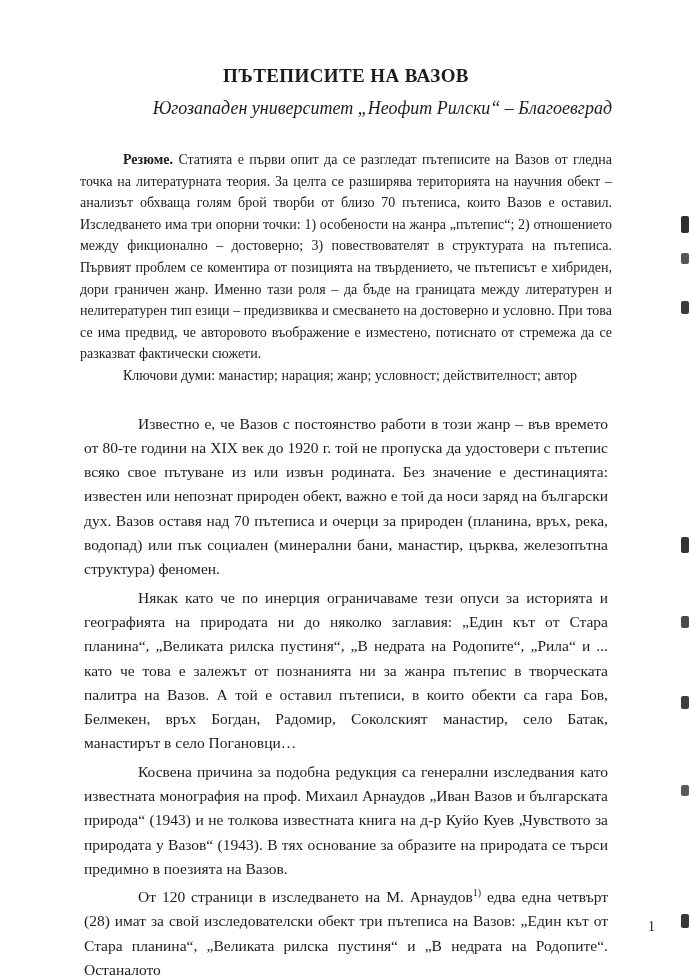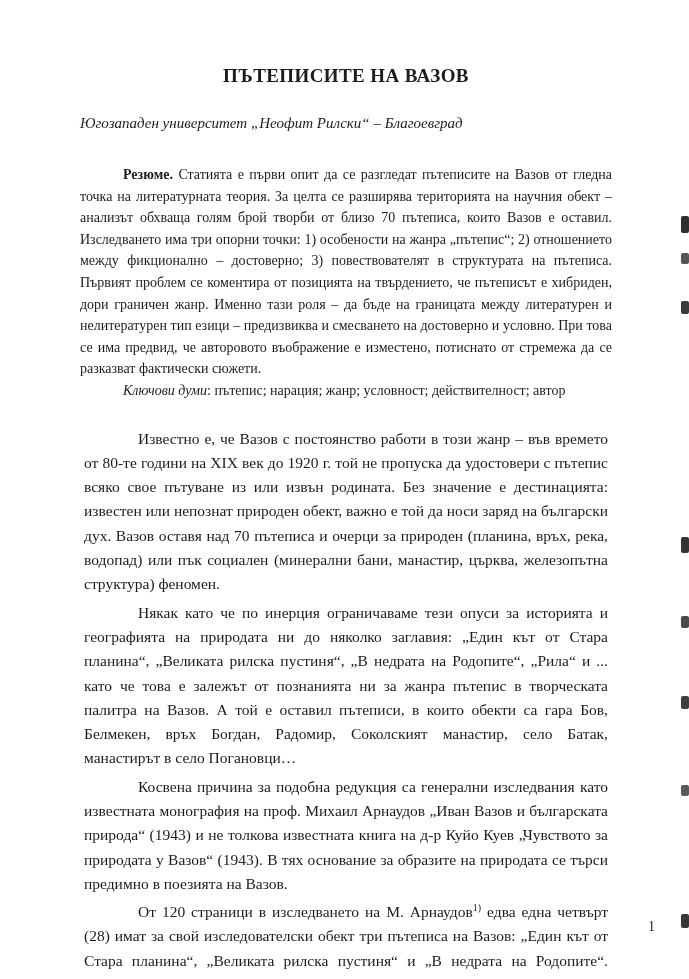--- a/index.html
+++ b/index.html
@@ -29,34 +29,35 @@
     letter-spacing: 0.4px;
   }
   .author {
     margin-top: 20px;
     text-align: right;
     font-weight: bold;
     font-size: 16px;
     line-height: 20px;
   }
   .affiliation {
-    margin-top: 25px;
+    margin-top: 10px;
+    text-align: right;
     font-style: italic;
-    font-size: 15px;
+    font-size: 18px;
     line-height: 20px;
   }
   .abstract {
     margin-top: 31px;
     font-size: 14px;
     line-height: 21.6px;
     text-align: justify;
   }
   .abstract p { margin: 0; text-indent: 43px; }
   .abstract .label { font-weight: bold; }
-  .keywords .label { font-style: italic; font-weight: normal; }
+  .keywords .label { font-weight: normal; }
   .bodytext {
     margin-top: 25px;
     font-size: 15.5px;
     line-height: 24.3px;
     text-align: justify;
   }
   .bodytext p { margin: 4px; text-indent: 54px; }
   sup.footnote-ref {
     font-size: 10px;
     line-height: 0;
@@ -90,21 +91,21 @@
 <div class="page">
   <div class="content">
 
     <h1 class="title">ПЪТЕПИСИТЕ НА ВАЗОВ</h1>
 
 
     <div class="affiliation">Югозападен университет „Неофит Рилски“ – Благоевград</div>
 
     <div class="abstract">
       <p><span class="label">Резюме.</span><span> Статията е първи опит да се разгледат пътеписите на Вазов от гледна точка на литературната теория. За целта се разширява територията на научния обект – анализът обхваща голям брой творби от близо 70 пътеписа, които Вазов е оставил. Изследването има три опорни точки: 1) особености на жанра „пътепис“; 2) отношението между фикционално – достоверно; 3) повествователят в структурата на пътеписа. Първият проблем се коментира от позицията на твърдението, че пътеписът е хибриден, дори граничен жанр. Именно тази роля – да бъде на границата между литературен и нелитературен тип езици – предизвиква и смесването на достоверно и условно. При това се има предвид, че авторовото въображение е изместено, потиснато от стремежа да се разказват фактически сюжети.</span></p>
-      <p class="keywords"><span class="label">Ключови думи</span><span>: пътепис; нарация; жанр; условност; действителност; автор</span></p>
+      <p class="keywords"><span class="label">Ключови думи</span><span>: манастир; нарация; жанр; условност; действителност; автор</span></p>
     </div>
 
     <div class="bodytext">
       <p>Известно е, че Вазов с постоянство работи в този жанр – във времето от 80-те години на XIX век до 1920 г. той не пропуска да удостовери с пътепис всяко свое пътуване из или извън родината. Без значение е дестинацията: известен или непознат природен обект, важно е той да носи заряд на български дух. Вазов оставя над 70 пътеписа и очерци за природен (планина, връх, река, водопад) или пък социален (минерални бани, манастир, църква, железопътна структура) феномен.</p>
       <p>Някак като че по инерция ограничаваме тези опуси за историята и географията на природата ни до няколко заглавия: „Един кът от Стара планина“, „Великата рилска пустиня“, „В недрата на Родопите“, „Рила“ и ... като че това е залежът от познанията ни за жанра пътепис в творческата палитра на Вазов. А той е оставил пътеписи, в които обекти са гара Бов, Белмекен, връх Богдан, Радомир, Соколският манастир, село Батак, манастирът в село Погановци…</p>
       <p>Косвена причина за подобна редукция са генерални изследвания като известната монография на проф. Михаил Арнаудов „Иван Вазов и българската природа“ (1943) и не толкова известната книга на д-р Куйо Куев „Чувството за природата у Вазов“ (1943). В тях основание за образите на природата се търси предимно в поезията на Вазов.</p>
       <p><span>От 120 страници в изследването на М. Арнаудов</span><sup class="footnote-ref">1)</sup><span> едва една четвърт (28) имат за свой изследователски обект три пътеписа на Вазов: „Един кът от Стара планина“, „Великата рилска пустиня“ и „В недрата на Родопите“. Останалото</span></p>
     </div>
 
   </div>

